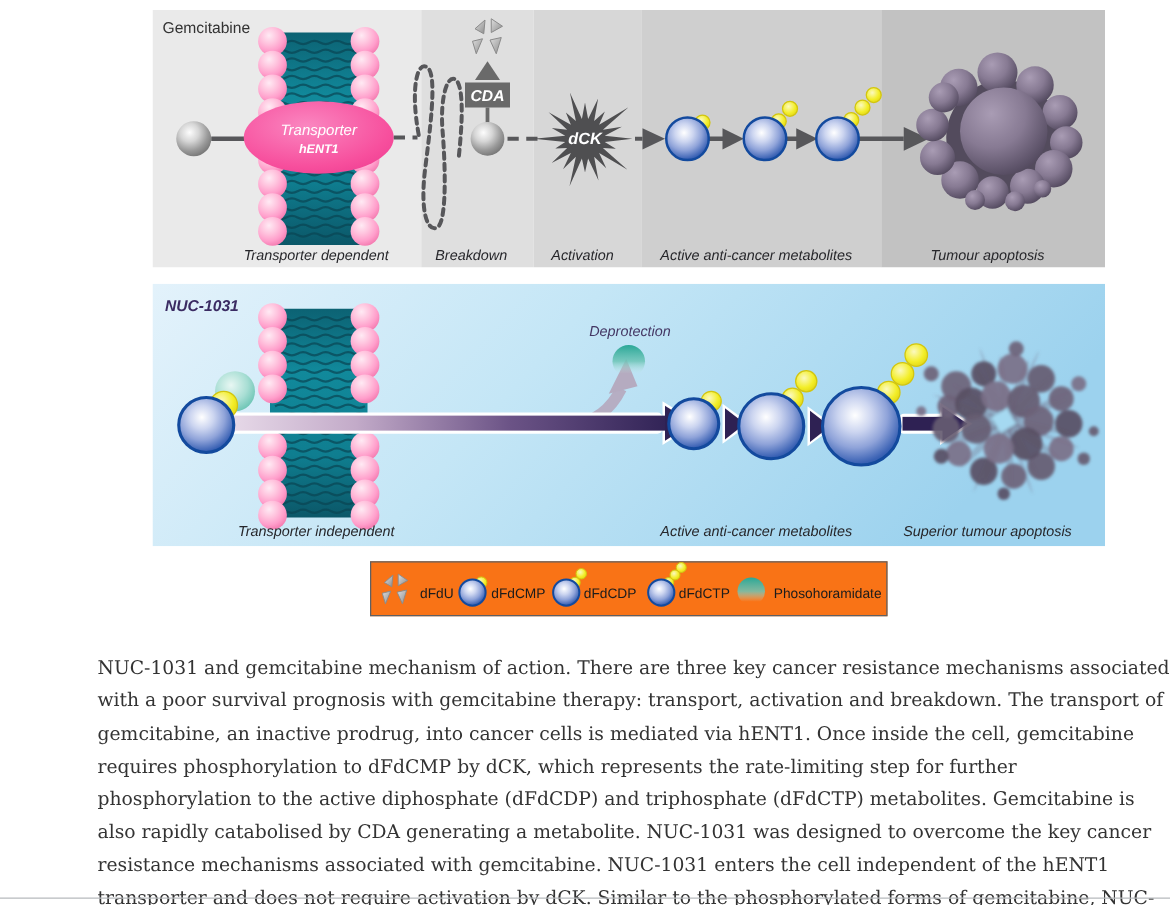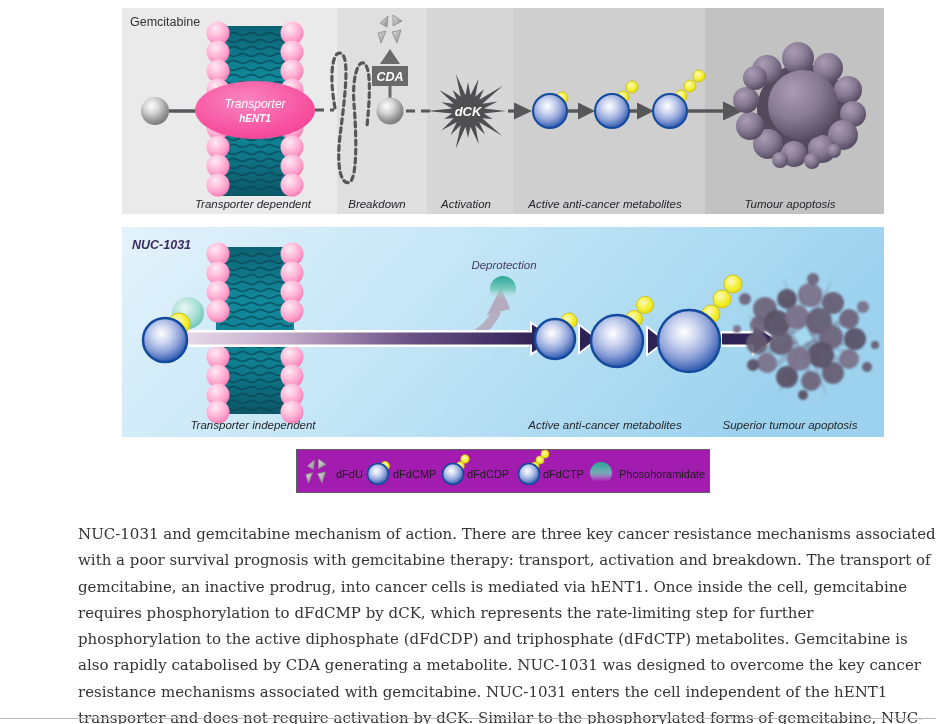--- a/index.html
+++ b/index.html
@@ -2,21 +2,21 @@
 <html><head>
 <meta charset="utf-8">
 <style>
   html,body{margin:0;padding:0;background:#fff;}
   .page{position:relative;width:936px;height:724px;background:#ffffff;overflow:hidden;
         font-family:"Liberation Sans",sans-serif;}
   .panel{position:absolute;left:122px;}
   #panel-top{top:8px;}
   #panel-bottom{top:227px;}
   .legend-box{position:absolute;left:296px;top:449px;width:414px;height:44px;
-              background:#a21caf;border:1.5px solid #5f6063;box-sizing:border-box;}
+              background:#f97316;border:1.5px solid #5f6063;box-sizing:border-box;}
   .caption{position:absolute;left:78px;top:506px;width:862px;
            font-family:"DejaVu Serif","Liberation Serif",serif;
            font-size:15px;line-height:26.3px;color:#333;}
   .divider{position:absolute;left:0;top:718px;width:936px;height:0;
            border-top:1px solid #b7babd;}
   svg text{font-family:"Liberation Sans",sans-serif;}
   .sec-label{font-size:11.5px;font-style:italic;fill:#26262a;}
   .panel-title{font-size:12.5px;fill:#333;}
   .nuc-title{font-size:12.5px;font-style:italic;fill:#3b2c63;font-weight:bold;}
   .white-it{fill:#fff;font-style:italic;}

